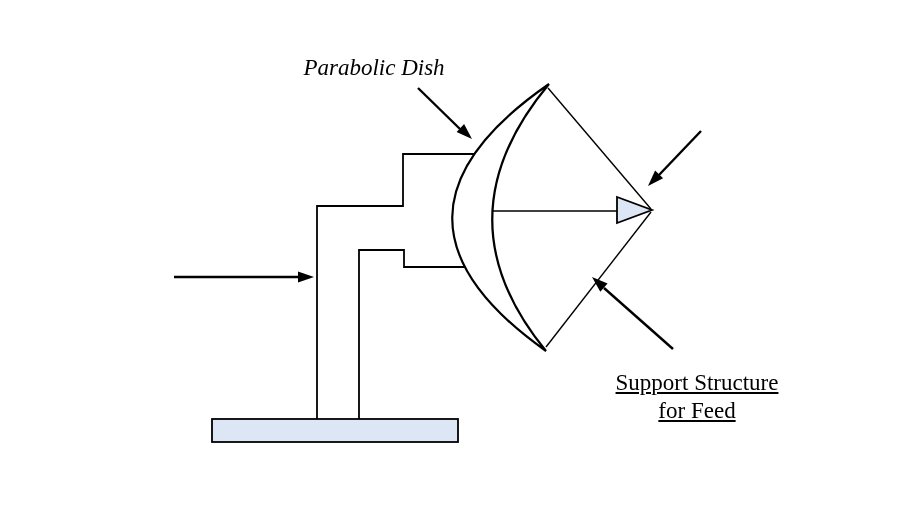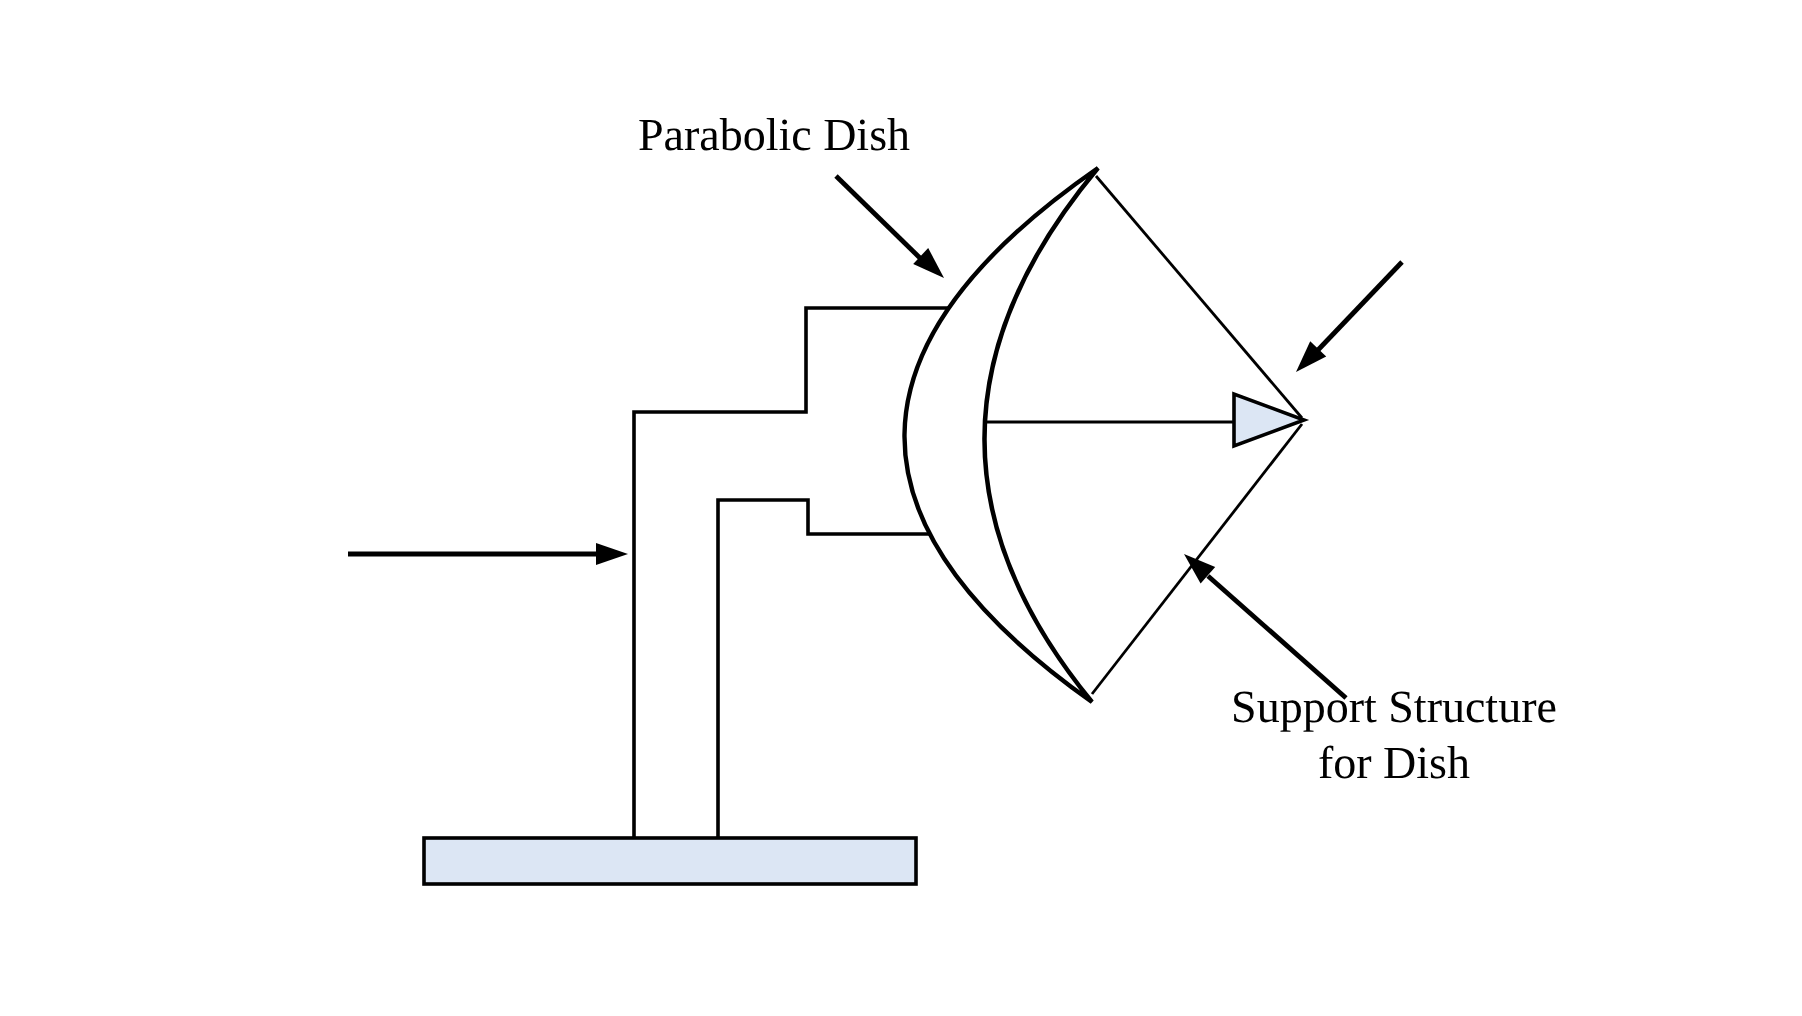--- a/index.html
+++ b/index.html
@@ -76,22 +76,22 @@
       <polygon points="314,277 298,271.5 298,282.5" class="arrow-head"></polygon>
     </g>
 
     <g>
       <line x1="673" y1="349" x2="604" y2="288" class="arrow-line"></line>
       <polygon points="592,277 607.6,283.5 600.3,291.7" class="arrow-head"></polygon>
     </g>
 
   </svg>
 
-  <div class="label" style="left:287px; top:54px; width:200px;">Parabolic Dish</div>
+  <div class="label" style="left:274px; top:54px; width:200px;font-style:italic;">Parabolic Dish</div>
 
 
 
-  <div class="label" style="left:597px; top:340px; width:200px;">
+  <div class="label" style="left:597px; top:369px; width:200px;text-decoration:underline;">
     <span class="line">Support Structure</span>
-    <span class="line">for Dish</span>
+    <span class="line">for Feed</span>
   </div>
 
 </div>
 
 </body></html>

